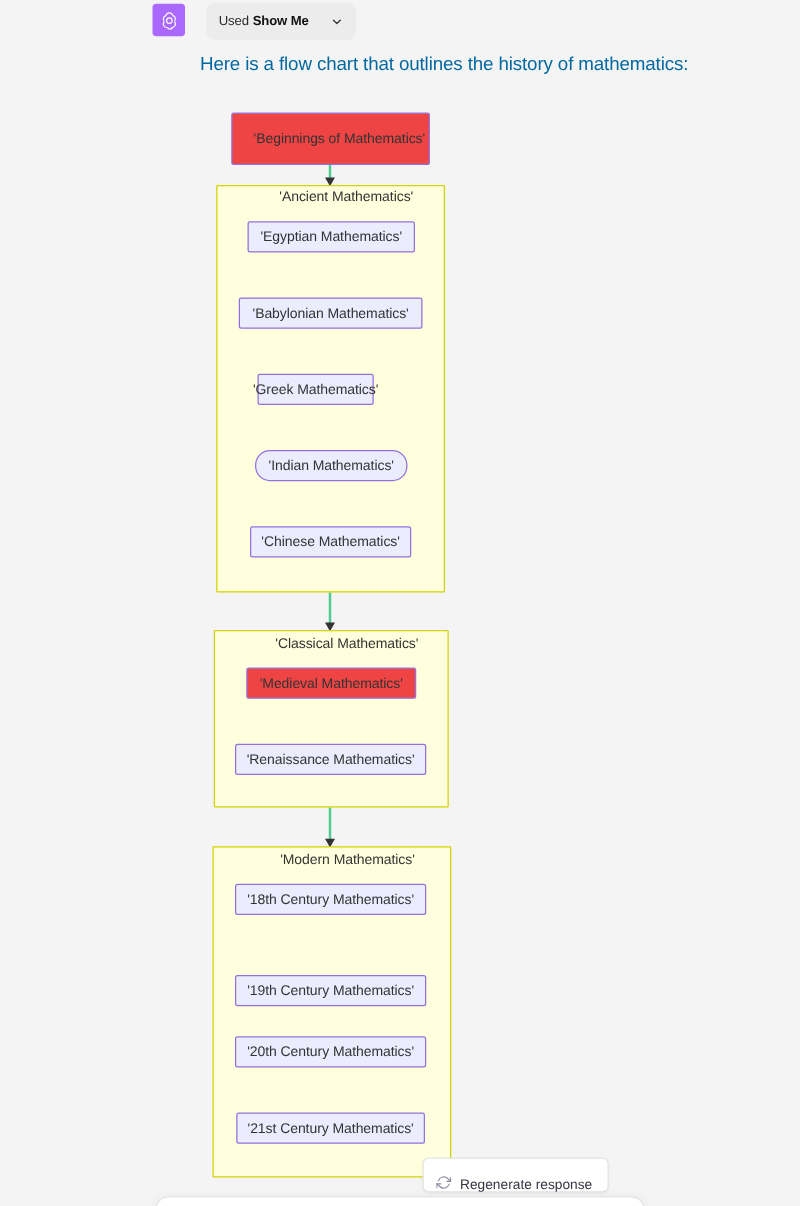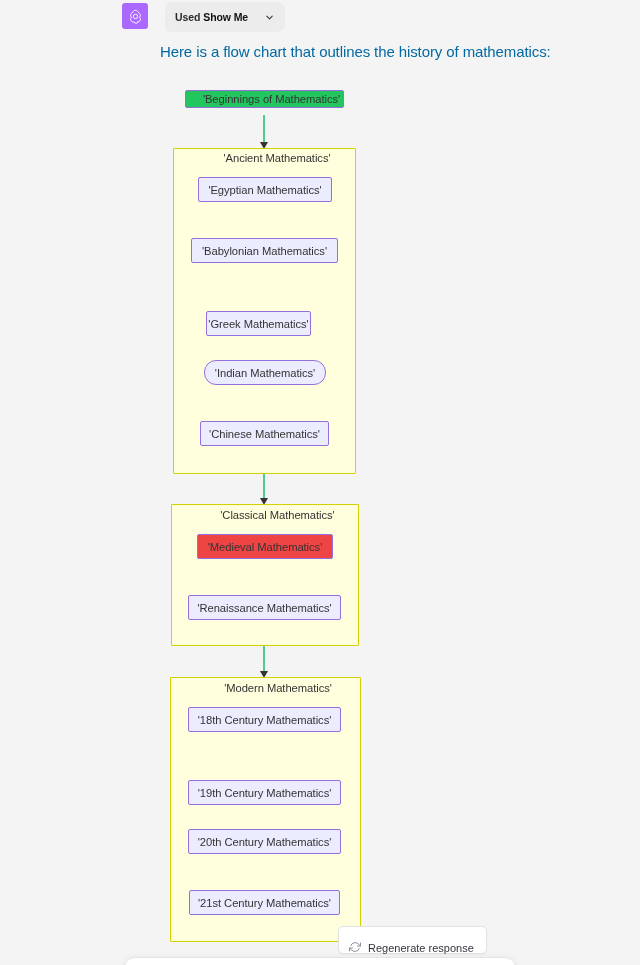--- a/index.html
+++ b/index.html
@@ -42,21 +42,21 @@
     background: #ececec;
     border-radius: 7px;
     display: flex;
     align-items: center;
     padding: 0 10px;
     cursor: pointer;
   }
   .plugin-pill .used {
     font-size: 10.5px;
     color: #2b2b2b;
-    font-weight: 700;
+    font-weight: 400;
     letter-spacing: -0.1px;
   }
   .plugin-pill .plugname {
     font-size: 10.5px;
     color: #111;
     font-weight: 700;
     margin-left: 3px;
     letter-spacing: -0.1px;
   }
   .plugin-pill .chev {
@@ -193,26 +193,26 @@
 
   <div class="intro">Here is a flow chart that outlines the history of mathematics:</div>
 
   <div class="diagram">
       <div class="edge-line" style="left: 263px; top: 115px; height: 29px; background: rgb(79, 204, 143);"></div>
       <div class="edge-arrow" style="left: 260px; top: 142px; border-top-color: rgb(51, 51, 51);"></div>
       <div class="edge-line" style="left: 263px; top: 474px; height: 26px; background: rgb(79, 204, 143);"></div>
       <div class="edge-arrow" style="left: 260px; top: 498px; border-top-color: rgb(51, 51, 51);"></div>
       <div class="edge-line" style="left: 263px; top: 646px; height: 27px; background: rgb(79, 204, 143);"></div>
       <div class="edge-arrow" style="left: 260px; top: 671px; border-top-color: rgb(51, 51, 51);"></div>
-      <div class="node" style="left: 185px; top: 90px; width: 159px; height: 18px; background: #22c55e; border-color: rgb(147, 112, 219); padding-left: 14px;">'Beginnings of Mathematics'</div>
+      <div class="node" style="left: 185px; top: 90px; width: 159px; height: 42px; background: #ef4444; border-color: rgb(147, 112, 219); padding-left: 14px;">'Beginnings of Mathematics'</div>
       <div class="subgraph" style="left: 173px; top: 148px; width: 183px; height: 326px; background: rgb(255, 255, 222); border-color: rgb(210, 210, 0);"></div>
       <div class="subgraph-label" style="left: 173px; width: 183px; top: 152px; position: absolute;">'Ancient Mathematics'</div>
       <div class="node" style="left: 198px; top: 177px; width: 134px; height: 25px; background: rgb(236, 236, 255); border-color: rgb(147, 112, 219);">'Egyptian Mathematics'</div>
       <div class="node" style="left: 191px; top: 238px; width: 147px; height: 25px; background: rgb(236, 236, 255); border-color: rgb(147, 112, 219);">'Babylonian Mathematics'</div>
-      <div class="node" style="left: 206px; top: 311px; width: 105px; height: 25px; background: rgb(236, 236, 255); border-color: rgb(147, 112, 219);">'Greek Mathematics'</div>
+      <div class="node" style="left: 206px; top: 299px; width: 93px; height: 25px; background: rgb(236, 236, 255); border-color: rgb(147, 112, 219);">'Greek Mathematics'</div>
       <div class="node" style="left: 204px; top: 360px; width: 122px; height: 25px; background: rgb(236, 236, 255); border-color: rgb(147, 112, 219); border-radius: 12px;">'Indian Mathematics'</div>
       <div class="node" style="left: 200px; top: 421px; width: 129px; height: 25px; background: rgb(236, 236, 255); border-color: rgb(147, 112, 219);">'Chinese Mathematics'</div>
       <div class="subgraph" style="left: 171px; top: 504px; width: 188px; height: 142px; background: rgb(255, 255, 222); border-color: rgb(210, 210, 0);"></div>
       <div class="subgraph-label" style="left: 171px; width: 188px; top: 509px; position: absolute;">'Classical Mathematics'</div>
       <div class="node" style="left: 197px; top: 534px; width: 136px; height: 25px; background: #ef4444; border-color: rgb(147, 112, 219);">'Medieval Mathematics'</div>
       <div class="node" style="left: 188px; top: 595px; width: 153px; height: 25px; background: rgb(236, 236, 255); border-color: rgb(147, 112, 219);">'Renaissance Mathematics'</div>
       <div class="subgraph" style="left: 170px; top: 677px; width: 191px; height: 265px; background: rgb(255, 255, 222); border-color: rgb(210, 210, 0);"></div>
       <div class="subgraph-label" style="left: 170px; width: 191px; top: 682px; position: absolute;">'Modern Mathematics'</div>
       <div class="node" style="left: 188px; top: 707px; width: 153px; height: 25px; background: rgb(236, 236, 255); border-color: rgb(147, 112, 219);">'18th Century Mathematics'</div>
       <div class="node" style="left: 188px; top: 768px; width: 153px; height: 25px; background: rgb(236, 236, 255); border-color: rgb(147, 112, 219); margin-top: 12px;">'19th Century Mathematics'</div>

